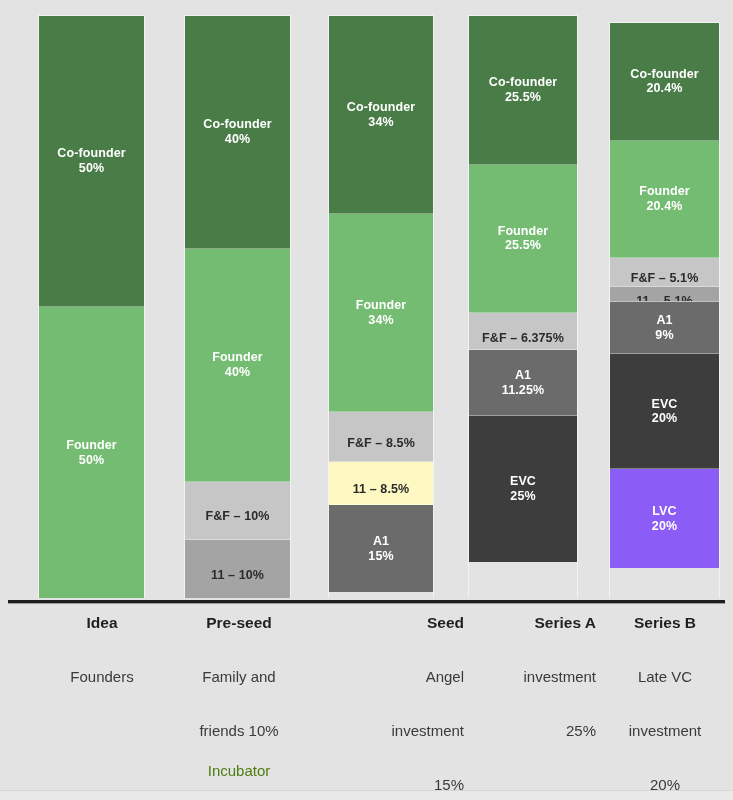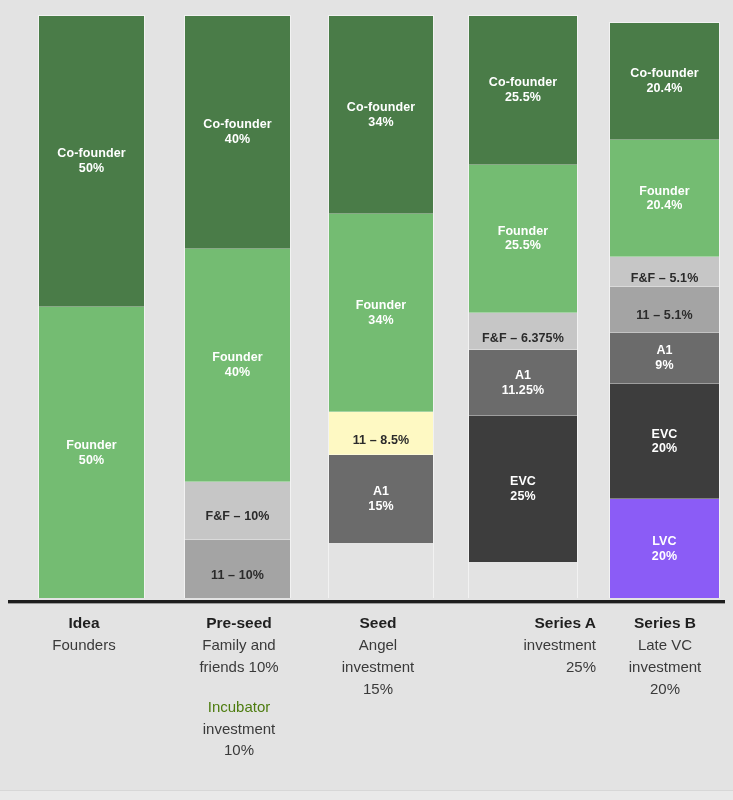--- a/index.html
+++ b/index.html
@@ -94,20 +94,21 @@
   .cat-title {
     font-weight: bold;
     font-size: 15.5px;
     color: #1f1f1f;
     line-height: 1.45;
   }
   .cat-sub {
     font-size: 15px;
     color: #3a3a3a;
     line-height: 1.45;
+    margin-top: 32px;
   }
   .cat-sub2 {
     font-size: 15px;
     color: #4d7c0f;
     line-height: 1.45;
     margin-top: 18px;
   }
   #bottom-strip {
     position: absolute;
     left: 0; bottom: 0;
@@ -150,20 +151,23 @@
       </div>
       <div class="bar-column" style="left: 328px; width: 106px; height: 583px;">
         <div class="bar-segment" style="background: rgb(74, 124, 72); height: 198.22px; border-bottom: 1px solid rgba(255, 255, 255, 0.35);">
           <div class="seg-label light-text">Co-founder</div>
           <div class="seg-value light-text">34%</div>
         </div>
         <div class="bar-segment" style="background: rgb(116, 188, 114); height: 198.22px; border-bottom: 1px solid rgba(255, 255, 255, 0.35);">
           <div class="seg-label light-text">Founder</div>
           <div class="seg-value light-text">34%</div>
         </div>
+        <div class="bar-segment" style="background: rgb(198, 198, 198); height: 49.555px; border-bottom: 1px solid rgba(255, 255, 255, 0.35);">
+          <div class="seg-inline dark-text">F&amp;F – 8.5%</div>
+        </div>
         <div class="bar-segment" style="background: #fef9c3; height: 43px; border-bottom: 1px solid rgba(255, 255, 255, 0.35);">
           <div class="seg-inline dark-text">11 – 8.5%</div>
         </div>
         <div class="bar-segment" style="background: rgb(107, 107, 107); height: 87.45px;">
           <div class="seg-label light-text">A1</div>
           <div class="seg-value light-text">15%</div>
         </div>
       </div>
       <div class="bar-column" style="left: 468px; width: 110px; height: 583px;">
         <div class="bar-segment" style="background: rgb(74, 124, 72); height: 148.665px; border-bottom: 1px solid rgba(255, 255, 255, 0.35);">
@@ -191,54 +195,54 @@
           <div class="seg-label light-text">Co-founder</div>
           <div class="seg-value light-text">20.4%</div>
         </div>
         <div class="bar-segment" style="background: rgb(116, 188, 114); height: 117.504px; border-bottom: 1px solid rgba(255, 255, 255, 0.35);">
           <div class="seg-label light-text">Founder</div>
           <div class="seg-value light-text">20.4%</div>
         </div>
         <div class="bar-segment" style="background: rgb(198, 198, 198); height: 29.376px; border-bottom: 1px solid rgba(255, 255, 255, 0.35);">
           <div class="seg-inline dark-text">F&amp;F – 5.1%</div>
         </div>
-        <div class="bar-segment" style="background: rgb(164, 164, 164); height: 46px; border-bottom: 1px solid rgba(255, 255, 255, 0.35);">
+        <div class="bar-segment" style="background: rgb(164, 164, 164); height: 15px; border-bottom: 1px solid rgba(255, 255, 255, 0.35);">
           <div class="seg-inline dark-text">11 – 5.1%</div>
         </div>
         <div class="bar-segment" style="background: rgb(107, 107, 107); height: 51.84px; border-bottom: 1px solid rgba(255, 255, 255, 0.35);">
           <div class="seg-label light-text">A1</div>
           <div class="seg-value light-text">9%</div>
         </div>
         <div class="bar-segment" style="background: rgb(61, 61, 61); height: 115.2px; border-bottom: 1px solid rgba(255, 255, 255, 0.35);">
           <div class="seg-label light-text">EVC</div>
           <div class="seg-value light-text">20%</div>
         </div>
         <div class="bar-segment" style="background: #8b5cf6; height: 99px;">
           <div class="seg-label light-text">LVC</div>
           <div class="seg-value light-text">20%</div>
         </div>
       </div>
     </div>
 
   <div id="axis-line"></div>
 
   <div id="category-row">
-      <div class="cat-block" style="left: 14px; width: 140px;">
+      <div class="cat-block" style="left: 32px; width: 140px;">
         <div class="cat-title">Idea</div>
         <div class="cat-sub">Founders</div>
       </div>
       <div class="cat-block" style="left: 168px; width: 142px;">
         <div class="cat-title">Pre-seed</div>
         <div class="cat-sub">Family and</div>
         <div class="cat-sub">friends 10%</div>
         <div class="cat-sub2">Incubator</div>
         <div class="cat-sub">investment</div>
         <div class="cat-sub">10%</div>
       </div>
-      <div class="cat-block" style="left: 308px; width: 140px;">
+      <div class="cat-block" style="left: 324px; width: 140px; text-align: right;">
         <div class="cat-title">Seed</div>
         <div class="cat-sub">Angel</div>
         <div class="cat-sub">investment</div>
         <div class="cat-sub">15%</div>
       </div>
       <div class="cat-block" style="left: 452px; width: 144px; text-align: right;">
         <div class="cat-title">Series A</div>
         <div class="cat-sub">investment</div>
         <div class="cat-sub">25%</div>
       </div>

